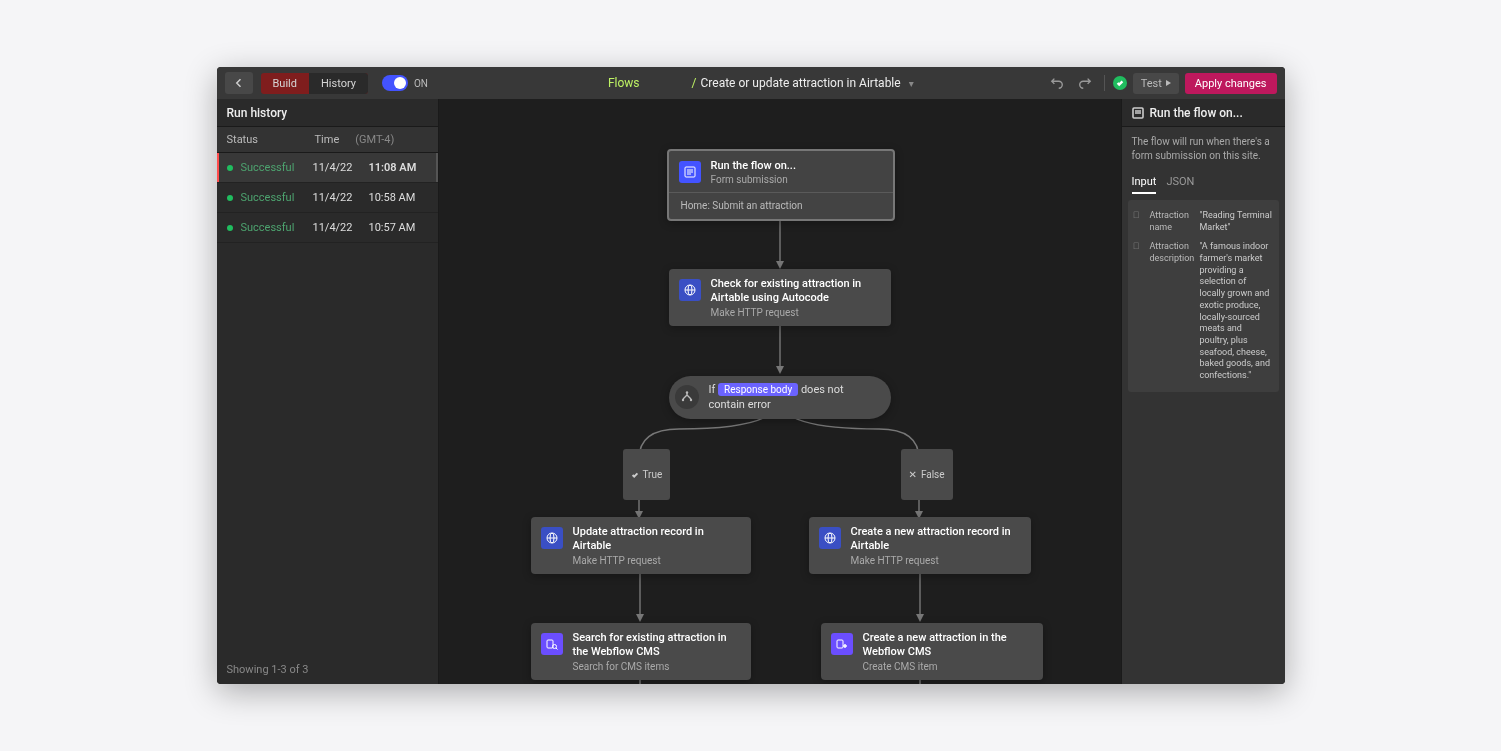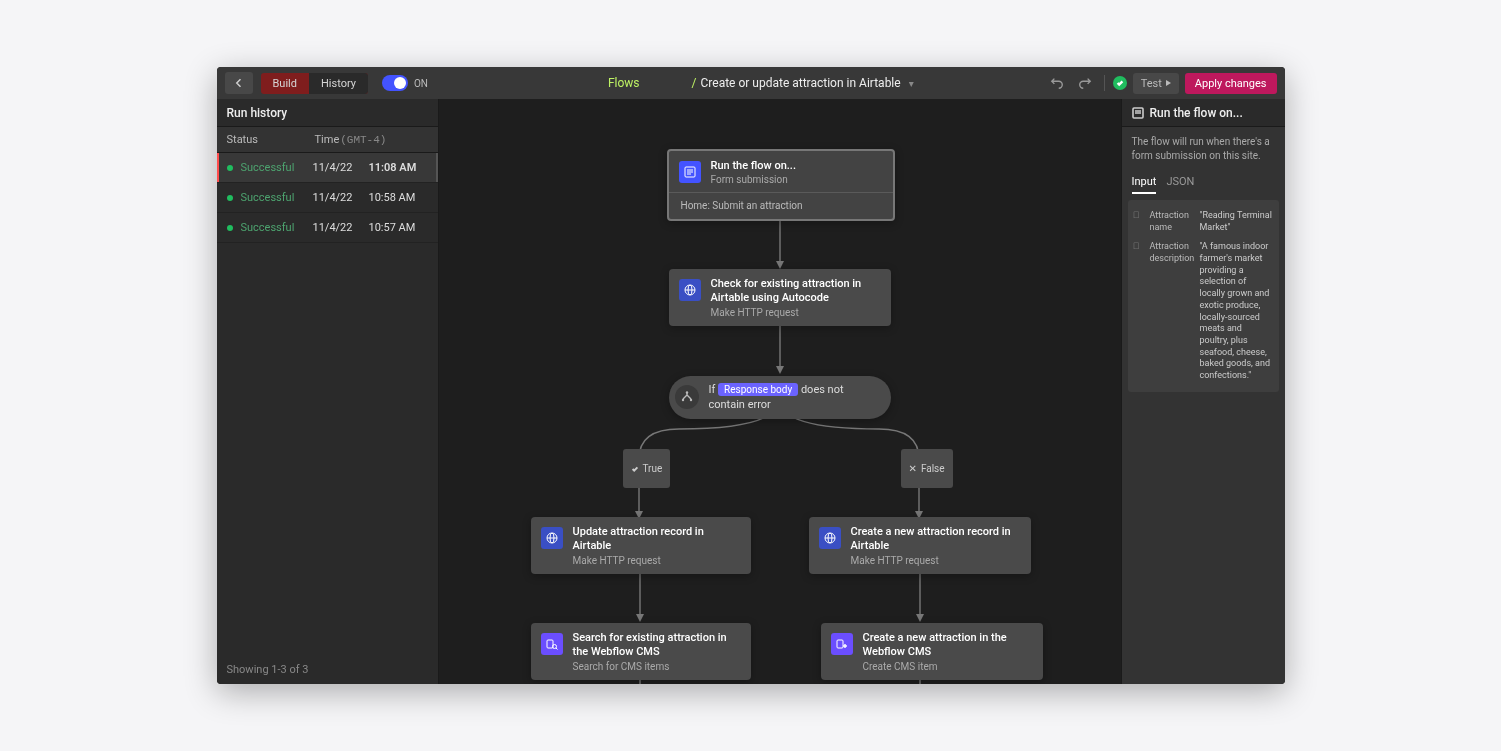--- a/index.html
+++ b/index.html
@@ -31,21 +31,21 @@
 .apply-btn { background:#be185d; padding:4px 10px; border-radius:3px; font-size:11px; color:#fff; cursor:pointer;}
 
 
 .main { flex:1; display:flex; overflow:hidden; }
 
 
 .sidebar-left { width: 222px; background:#2a2a2a; display:flex; flex-direction:column; border-right:1px solid #1a1a1a;}
 .panel-header { height:28px; display:flex;align-items:center; padding:0 10px; font-size:12px; color:#eee; font-weight:500; background:#2a2a2a; border-bottom:1px solid #1a1a1a;}
 .col-head { height:26px; display:flex; align-items:center; padding:0 10px; font-size:11px; color:#bbb; background:#333; border-bottom:1px solid #1a1a1a;}
 .col-head .st { width:88px;}
-.col-head .tz { color:#888; margin-left:1px;font-family:Liberation Mono, monospace;}
+.col-head .tz { color:#888; margin-left:16px;}
 .run-row { height:30px; display:flex; align-items:center; padding:0 10px; font-size:11px; border-bottom:1px solid #222; cursor:pointer;}
 .run-row.selected { background:#383838; box-shadow: inset 2px 0 0 #ff4d4d, inset -2px 0 0 #555;}
 .run-row .dot { width:6px;height:6px;border-radius:50%;background:#20bd5f; margin-right:8px;}
 .run-row .status-text { color:#4da36f; width:72px;}
 .run-row .date { color:#ddd; width:56px;}
 .run-row .time { color:#ddd;}
 .run-row.selected .time { font-weight:600;}
 .sidebar-footer { margin-top:auto; padding:8px 10px; font-size:11px; color:#888;}
 
 
@@ -57,21 +57,21 @@
 .node .body { display:flex; flex-direction:column; gap:1px;}
 .node .title { font-size:11px; color:#fff; font-weight:500; line-height:1.3;}
 .node .sub { font-size:10px; color:#aaa;}
 .node.trigger { background:#434343; border:2px solid #777;}
 .node.trigger .divider { border-top:1px solid #5a5a5a; margin:6px -10px 6px -42px; }
 .node.trigger .meta { font-size:10px; color:#bbb; margin-left:-30px;}
 .node.cond { border-radius:22px; align-items:center; padding:6px 14px 6px 6px;}
 .node.cond .icon-box { border-radius:50%; background:#3a3a3a; width:24px;height:24px; margin-top:0;}
 .node.cond .cond-text { font-size:11px; color:#ddd; line-height:1.4;}
 .chip { background:#6b63ff; color:#fff; padding:1px 6px; border-radius:3px; font-size:10px;}
-.branch-label { position:absolute; background:#4a4a4a; padding:14px 8px; border-radius:3px; font-size:10px; color:#ccc; display:flex;align-items:center;gap:4px;}
+.branch-label { position:absolute; background:#4a4a4a; padding:20px 8px; border-radius:3px; font-size:10px; color:#ccc; display:flex;align-items:center;gap:4px;}
 .branch-label.true svg { width:8px;height:8px;stroke:#ccc;fill:none;stroke-width:2.5;}
 .branch-label.false .x { color:#ccc; font-size:10px;}
 .ic-blue { background:#4353ff;}
 .ic-purple { background:#6b4eff;}
 .ic-navy { background:#3a4fc4;}
 
 svg.connector { position:absolute; overflow:visible; pointer-events:none;}
 svg.connector path, svg.connector line { stroke:#777; stroke-width:1.4; fill:none;}
 svg.connector .arrowhead { fill:#777; stroke:none;}
 

